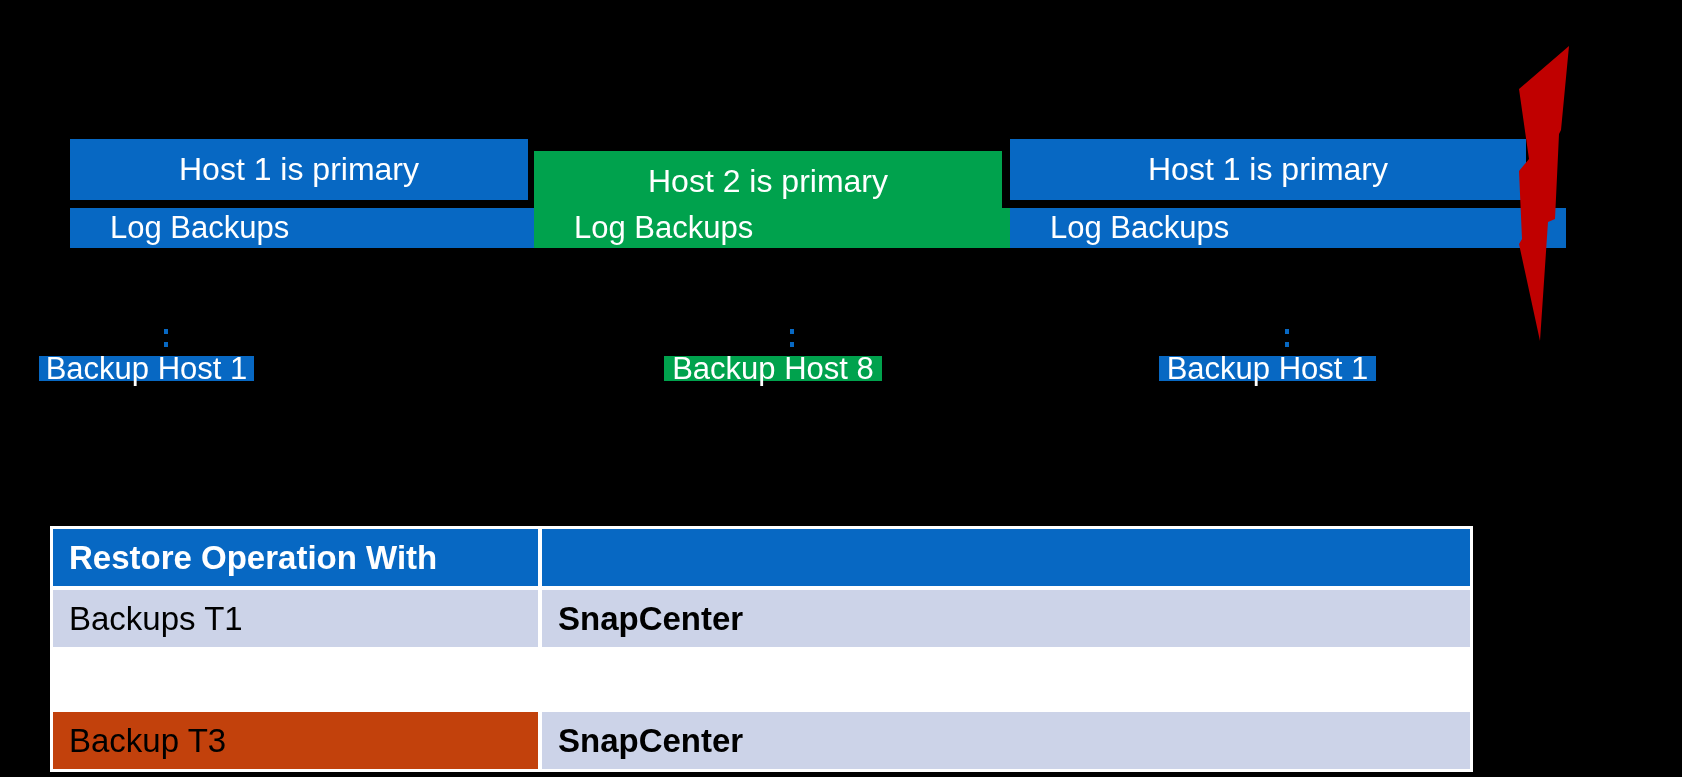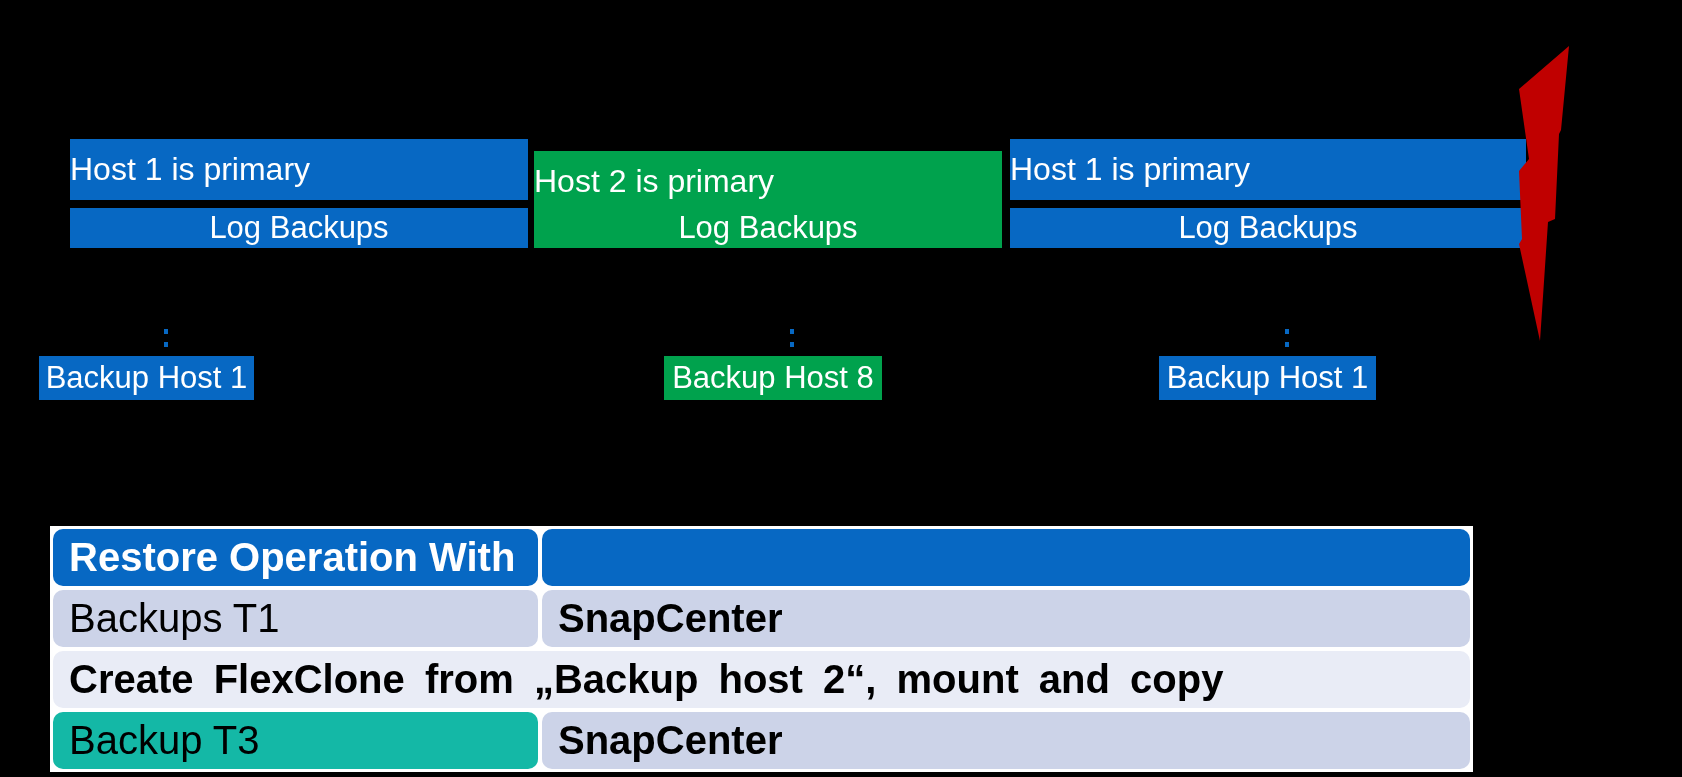--- a/index.html
+++ b/index.html
@@ -3,54 +3,54 @@
 <meta charset="utf-8">
 <style>
   html,body{margin:0;padding:0;background:#000;}
   #slide{
     position:relative;width:1682px;height:777px;background:#000;overflow:hidden;
     font-family:"Liberation Sans","DejaVu Sans",sans-serif;
   }
   .abs{position:absolute;}
   
   .phase-bar{
-    top:139px;height:61px;display:flex;align-items:center;
+    top:139px;height:61px;display:flex;align-items:center;justify-content:center;
     color:#fff;font-size:32px;
   }
   .log-bar{
-    top:208px;height:40px;display:flex;align-items:center;justify-content:center;
-    color:#fff;font-size:31px;
+    top:208px;height:40px;display:flex;align-items:center;
+    color:#fff;font-size:31px;padding-left:40px;
   }
   .seg1{left:70px;width:458px;}
   .seg2{left:534px;width:468px;}
   .seg3{left:1010px;width:516px;}
   
   .backup-label{
-    top:356px;height:44px;display:flex;align-items:center;justify-content:center;
+    top:356px;height:25px;display:flex;align-items:center;justify-content:center;
     color:#fff;font-size:31px;
   }
   .bl1{left:39px;width:215px;}
   .bl2{left:664px;width:218px;}
   .bl3{left:1159px;width:217px;}
   
   .connector{width:4px;top:329px;height:18px;}
   .connector .dot{position:absolute;left:0;width:4px;height:5px;}
   .connector .dot:nth-child(2){top:13px;}
   .c1{left:164px;} .c2{left:790px;} .c3{left:1285px;}
   
   #bolt{left:1510px;top:40px;width:65px;height:305px;}
   
   #restore-table{
     left:50px;top:526px;width:1423px;height:246px;background:#fff;
     box-sizing:border-box;padding:3px;display:flex;flex-direction:column;gap:4px;
   }
   .t-row{display:flex;gap:4px;flex:1;}
   .t-cell{
     display:flex;align-items:center;box-sizing:border-box;padding-left:16px;
-    font-size:40px;color:#000;white-space:nowrap;overflow:hidden;border-radius:10px;
+    font-size:33px;color:#000;white-space:nowrap;overflow:hidden;
   }
   .t-col1{width:485px;flex:none;}
   .t-col2{flex:1;font-weight:bold;}
   .t-head .t-cell{color:#fff;font-weight:bold;}
   .wide-words{word-spacing:9px;}
 </style>
 </head>
 <body>
 
 <div id="slide" style="background: rgb(0, 0, 0);">
@@ -105,21 +105,20 @@
   <div id="restore-table" class="abs">
     <div class="t-row t-head">
       <div class="t-cell t-col1 hdr" style="background: rgb(7, 104, 195);">Restore Operation With</div>
       <div class="t-cell t-col2 hdr" style="background: rgb(7, 104, 195);"></div>
     </div>
     <div class="t-row">
       <div class="t-cell t-col1 odd" style="background: rgb(204, 211, 232);">Backups T1</div>
       <div class="t-cell t-col2 odd" style="background: rgb(204, 211, 232);">SnapCenter</div>
     </div>
     <div class="t-row">
-      <div class="t-cell t-col2 even wide-words" style="background: rgb(233, 236, 246);">Create FlexClone from „Backup host 2“, mount and copy</div>
     </div>
     <div class="t-row">
-      <div class="t-cell t-col1 odd" style="background: #14b8a6;">Backup T3</div>
+      <div class="t-cell t-col1 odd" style="background: #c2410c;">Backup T3</div>
       <div class="t-cell t-col2 odd" style="background: rgb(204, 211, 232);">SnapCenter</div>
     </div>
   </div>
 
 </div>
 
 </body></html>

